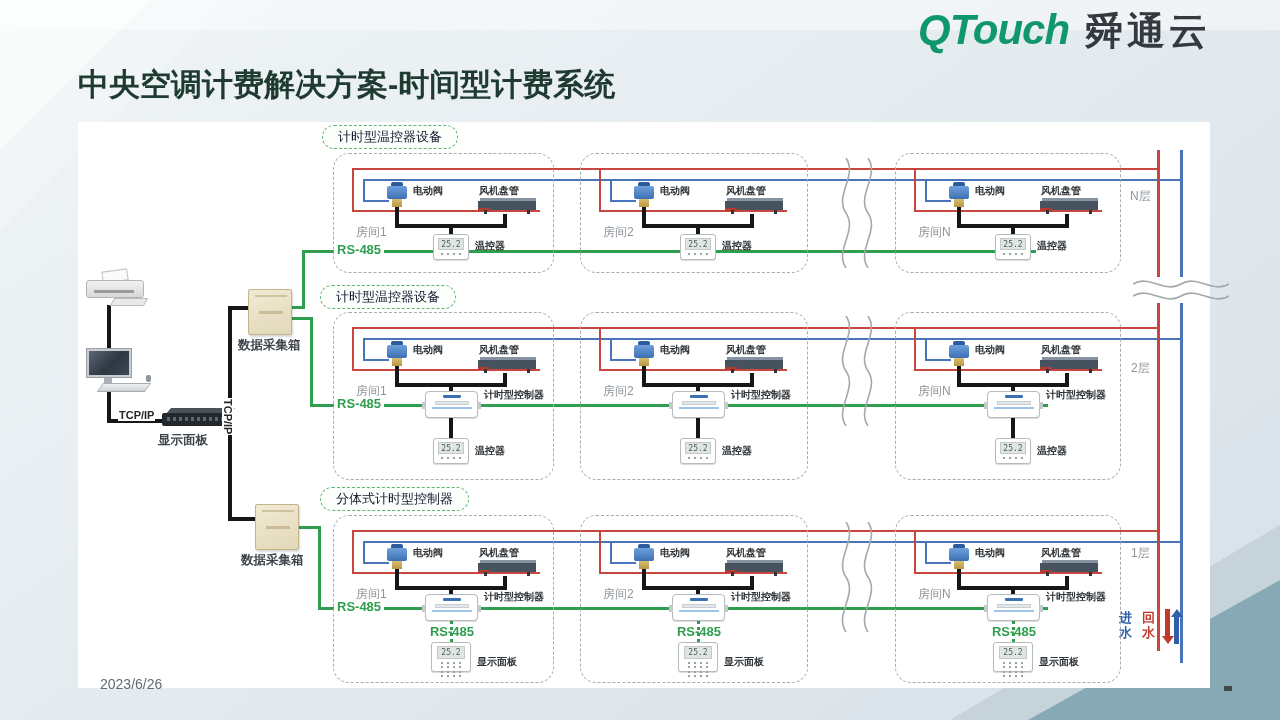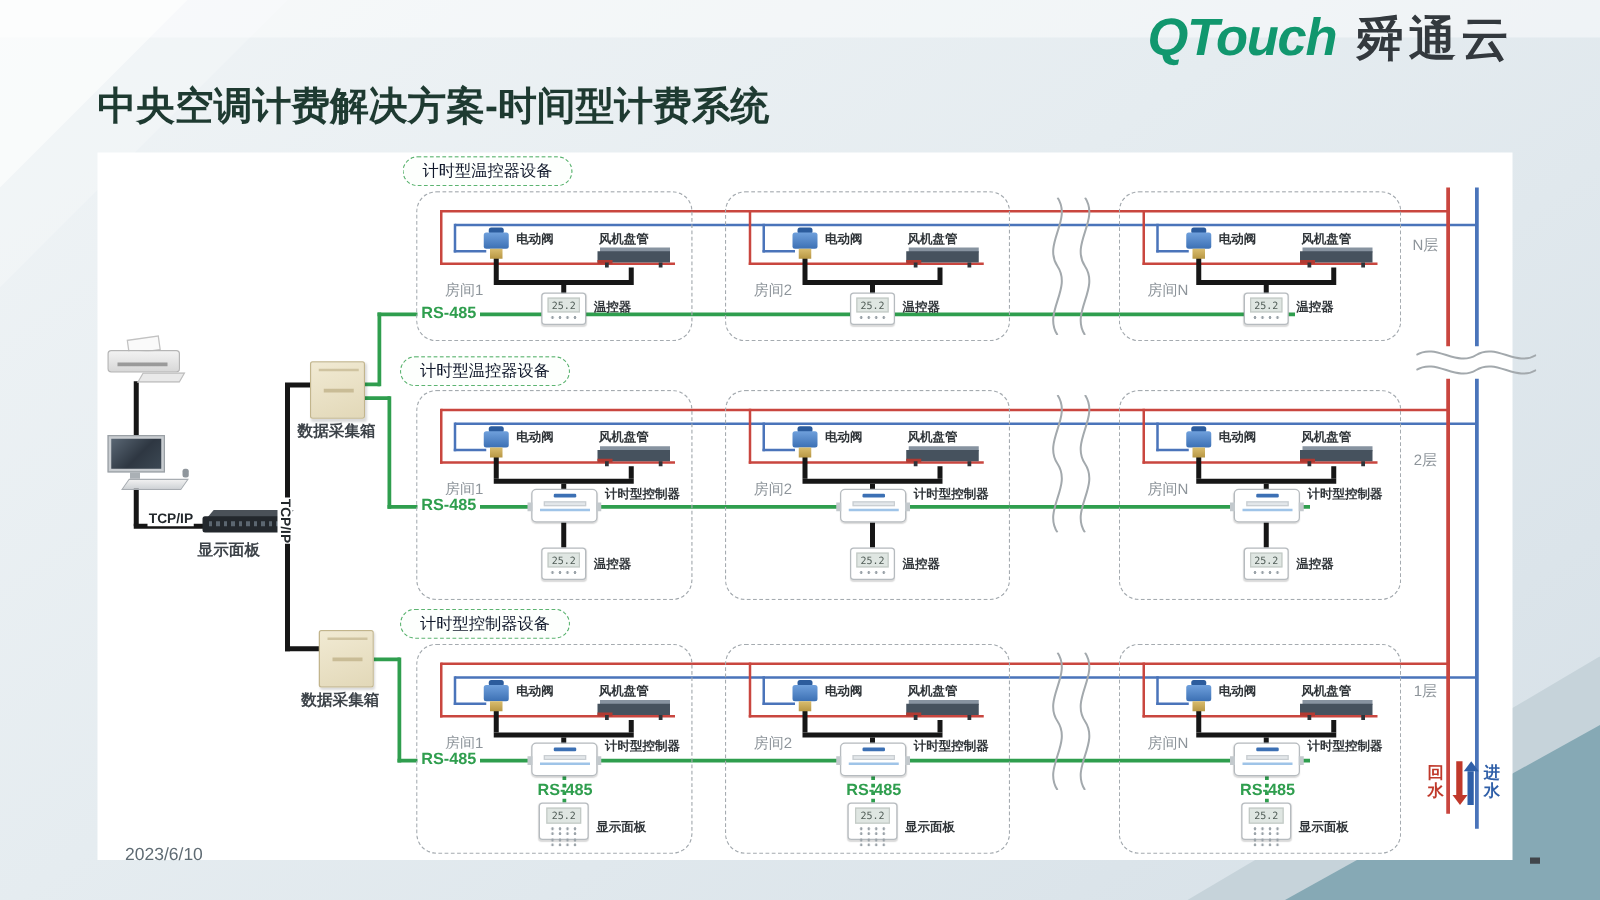--- a/index.html
+++ b/index.html
@@ -212,21 +212,21 @@
   </div>
   <div class="big-lbl" style="left:238px;top:337px">数据采集箱</div>
   <div class="a collector" style="left:255px;top:504px">
     <i class="co-a"></i>
       <i class="co-b"></i>
   </div>
   <div class="big-lbl" style="left:241px;top:552px">数据采集箱</div>
 
   <div class="pill" style="left:322px;top:125px">计时型温控器设备</div>
   <div class="pill" style="left:320px;top:285px">计时型温控器设备</div>
-  <div class="pill" style="left:320px;top:487px">计时型控制器设备</div>
+  <div class="pill" style="left:320px;top:487px">分体式计时型控制器</div>
 
   <div class="card row-a" style="left:333px;top:153px;width:221px">
     <i class="seg red v" style="left:18px;top:14px;height:44px"></i>
     <i class="seg red h" style="left:18px;top:56px;width:188px"></i>
     <i class="seg blue v" style="left:29px;top:25px;height:23px"></i>
     <i class="seg blue h" style="left:29px;top:46px;width:26px"></i>
     <i class="seg blk v" style="left:61px;top:52px;height:18px"></i>
     <i class="seg blk v" style="left:169px;top:60px;height:10px"></i>
     <i class="seg blk h" style="left:61px;top:70px;width:112px"></i>
     <i class="seg blk v" style="left:115px;top:74px;height:8px"></i>
@@ -563,20 +563,20 @@
 
   <div class="wlbl ret" style="left:1141px;top:610px">回水</div>
   <div class="warr" style="left:1161px;top:609px">
     <div class="wbar"></div>
       <div class="whead-d"></div>
   </div>
   <div class="warr" style="left:1170px;top:609px">
     <div class="whead-u"></div>
       <div class="wbar b"></div>
   </div>
-  <div class="wlbl sup" style="left:1186px;top:610px">进水</div>
+  <div class="wlbl sup" style="left:1118px;top:610px">进水</div>
 
   <div class="a date-wrap">
-    <span class="date">2023/6/10</span>
+    <span class="date">2023/6/26</span>
   </div>
   <div class="a pgmark"></div>
 
 </div>
 
 </body></html>

